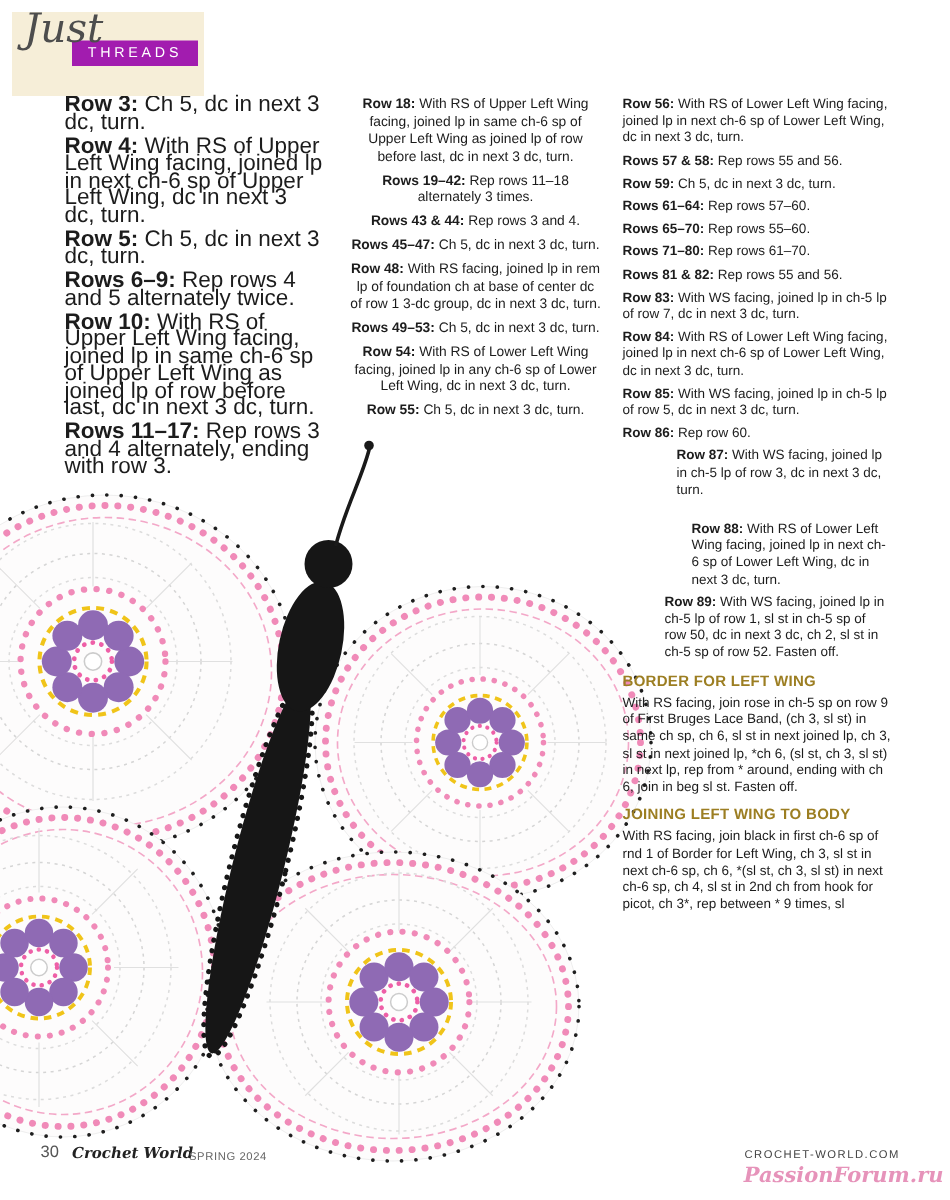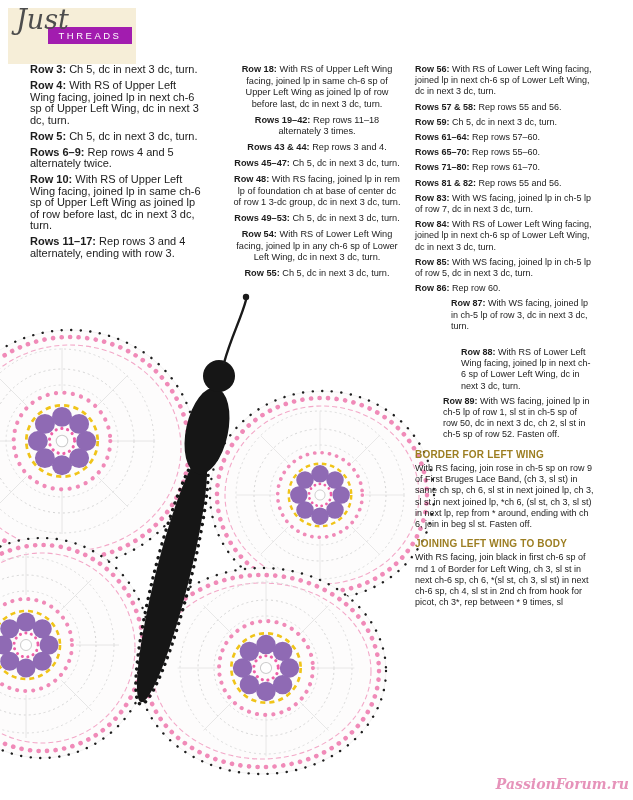--- a/index.html
+++ b/index.html
@@ -16,21 +16,21 @@
     position:absolute; left:8px; top:-4px; z-index:2;
     font-family:"DejaVu Serif", serif; font-style:italic; font-size:27px; color:#4d4d4d;
   }
   .logo .block {
     position:absolute; left:40px; top:19px; width:84px; height:17px; background:#a21caf;
     color:#fff; font-size:9.5px; letter-spacing:2.5px; text-align:center; line-height:17px;
   }
 
   
   .col { position:absolute; top:64px; z-index:2; }
-  .col1 { left:30px;  width:172px; font-size:11px; line-height:11.5px; }
+  .col1 { left:43px;  width:172px; font-size:15px; line-height:11.5px; }
   .col2 { left:233px; width:168px; font-size:9.2px; line-height:11.5px;text-align:center; }
   .col3 { left:415px; width:179px; font-size:9px;   line-height:11.2px; }
   .row-p { margin-bottom:4.5px; }
   .col3 .row-p { margin-bottom:4px; }
   .row-p b { font-weight:bold; }
   .ind-a { padding-left:36px; }
   .ind-b { padding-left:46px;margin-top:15px; }
   .ind-c { padding-left:28px; }
   .sec-h { color:#9c7e22; font-weight:bold; font-size:10px; letter-spacing:0.2px; margin:8px 0 3px 0; }
   .sec-p { margin-bottom:4px; }
@@ -187,16 +187,22 @@
     <p class="row-p ind-b"><b>Row 88:</b> <span>With RS of Lower Left Wing facing, joined lp in next ch-6 sp of Lower Left Wing, dc in next 3 dc, turn.</span></p>
     <p class="row-p ind-c"><b>Row 89:</b> <span>With WS facing, joined lp in ch-5 lp of row 1, sl st in ch-5 sp of row 50, dc in next 3 dc, ch 2, sl st in ch-5 sp of row 52. Fasten off.</span></p>
 
     <h3 class="sec-h">BORDER FOR LEFT WING</h3>
     <p class="sec-p">With RS facing, join rose in ch-5 sp on row 9 of First Bruges Lace Band, (ch 3, sl st) in same ch sp, ch 6, sl st in next joined lp, ch 3, sl st in next joined lp, *ch 6, (sl st, ch 3, sl st) in next lp, rep from * around, ending with ch 6, join in beg sl st. Fasten off.</p>
 
     <h3 class="sec-h">JOINING LEFT WING TO BODY</h3>
     <p class="sec-p">With RS facing, join black in first ch-6 sp of rnd 1 of Border for Left Wing, ch 3, sl st in next ch-6 sp, ch 6, *(sl st, ch 3, sl st) in next ch-6 sp, ch 4, sl st in 2nd ch from hook for picot, ch 3*, rep between * 9 times, sl</p>
   </div>
 
+  <div class="footer">
+    <span class="pagenum">30</span>
+    <span class="mag">Crochet World</span>
+    <span class="issue">SPRING 2024</span>
+    <span class="site">CROCHET-WORLD.COM</span>
+  </div>
 
   <div class="watermark">PassionForum.ru</div>
 
 </div>
 
 </body></html>

